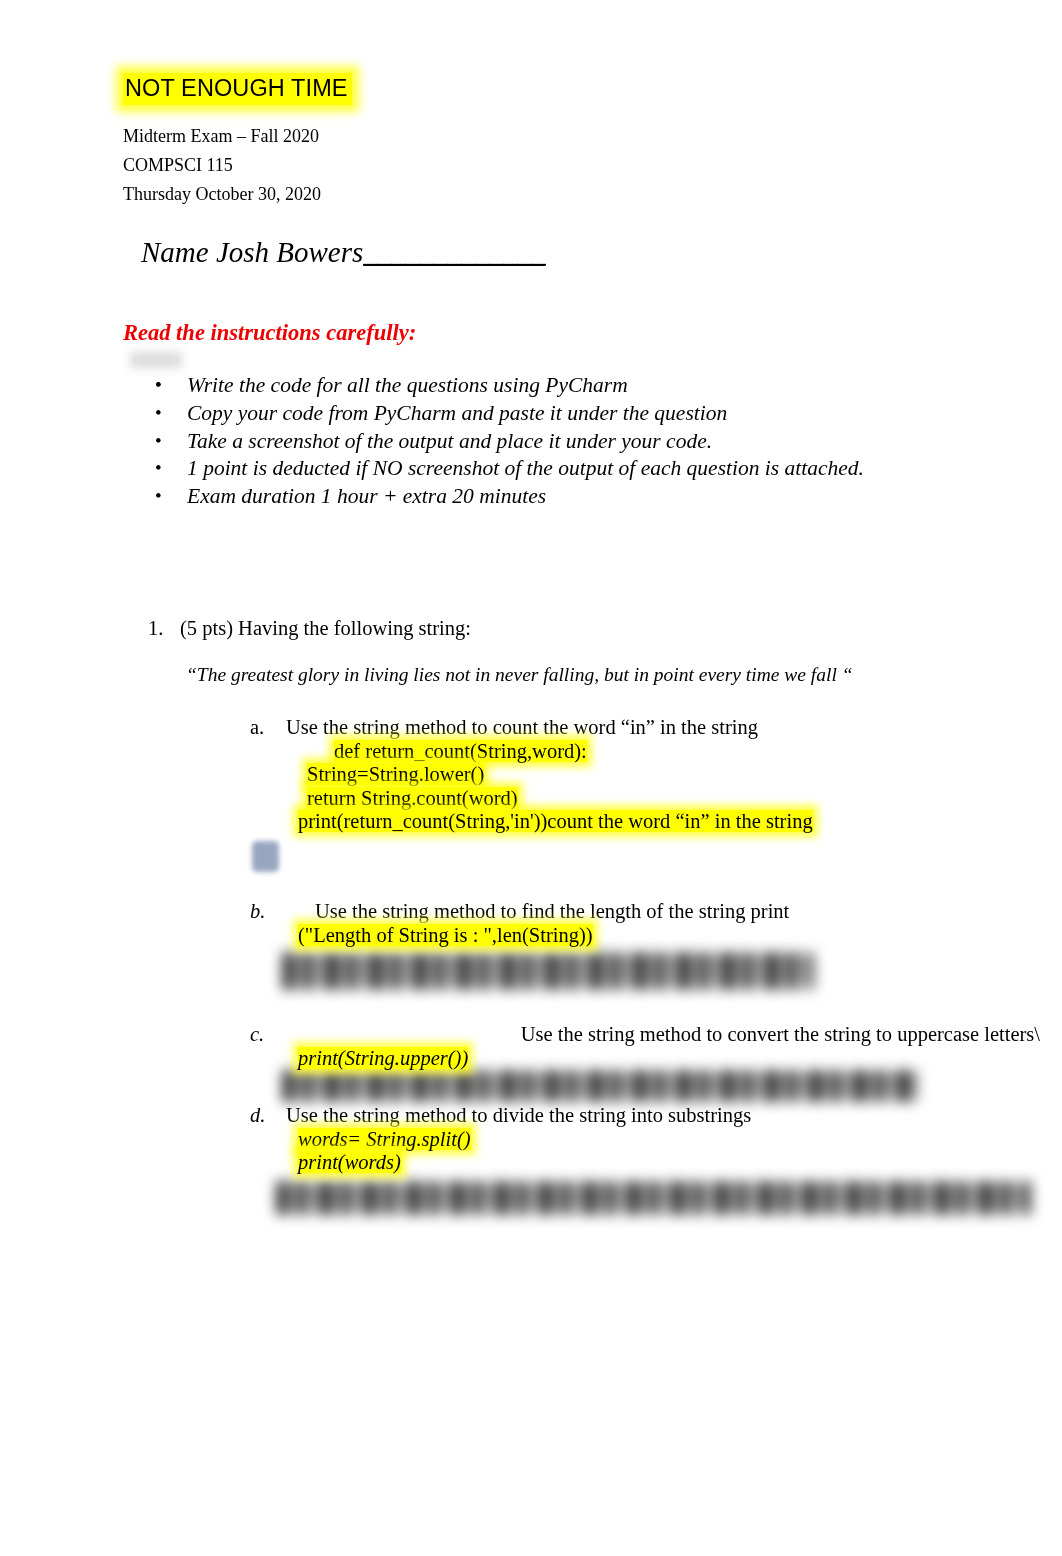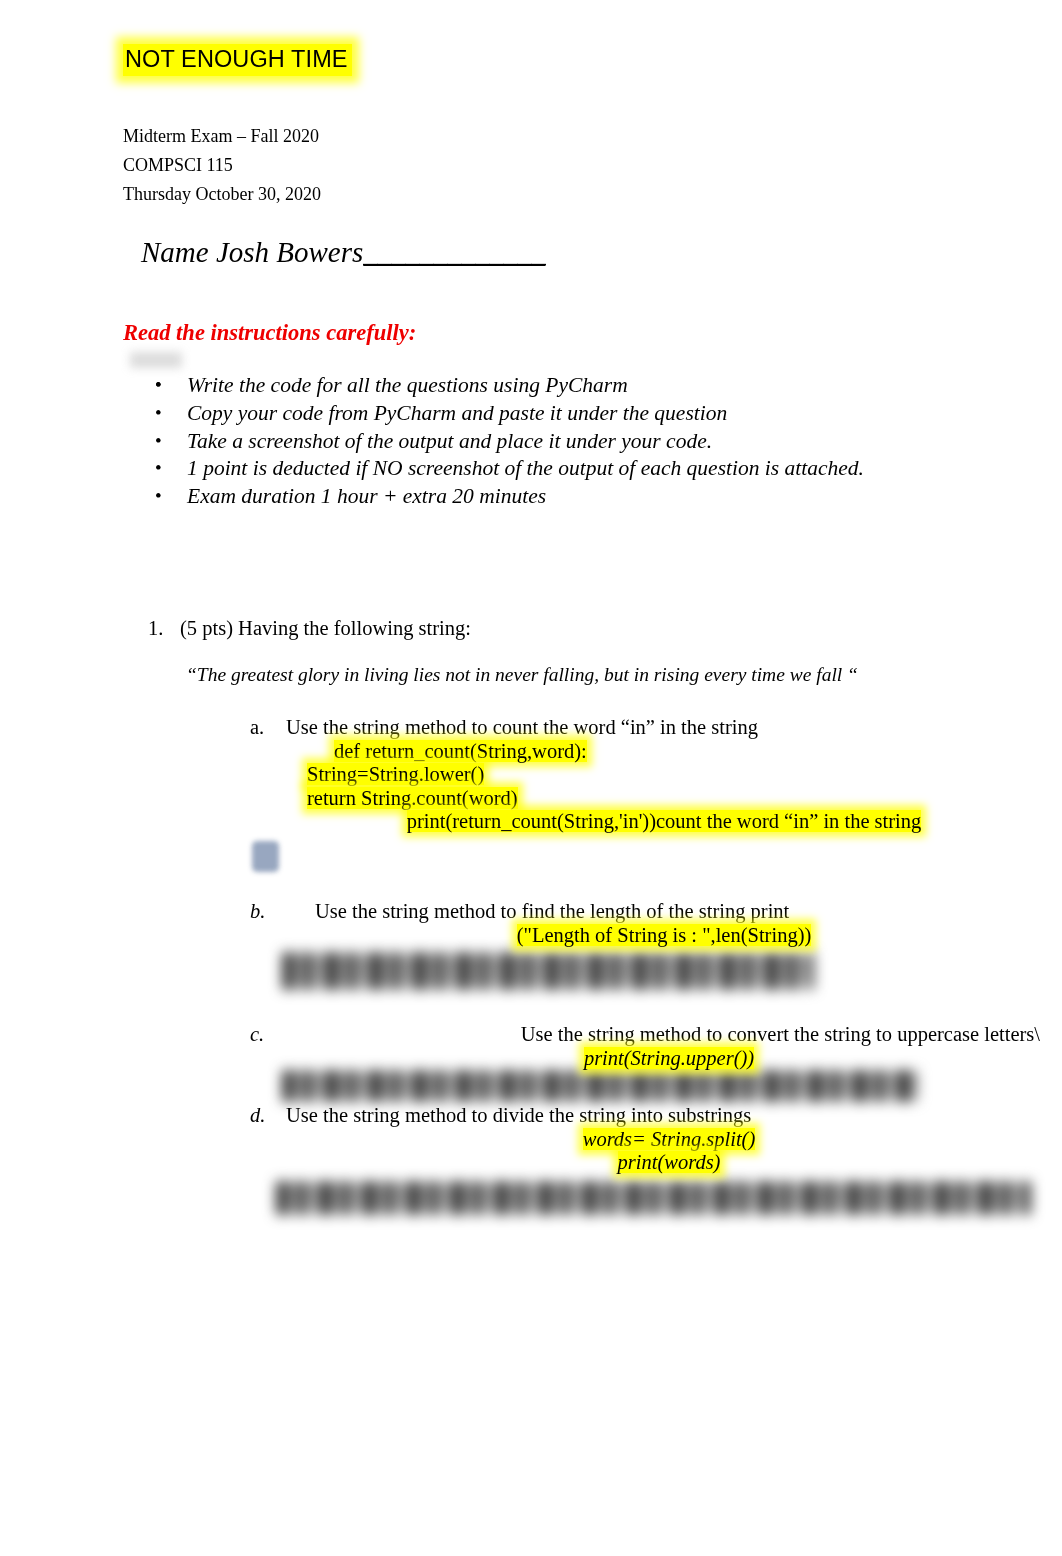--- a/index.html
+++ b/index.html
@@ -14,21 +14,21 @@
     background: #ffffff;
     overflow: hidden;
     font-family: "Liberation Serif", serif;
     color: #000000;
   }
 
   
   .doc-title {
     position: absolute;
     left: 123px;
-    top: 44px;
+    top: 73px;
     font-family: "Liberation Sans", sans-serif;
     font-size: 23.5px;
     letter-spacing: 0.1px;
     color: #000;
     background: #ffff00;
     padding: 2px 4px 3px 2px;
     box-shadow: 0 0 9px 7px rgba(255,255,0,0.75);
     white-space: nowrap;
   }
 
@@ -145,21 +145,21 @@
     white-space: pre;
     padding-left: 48px;
   }
   .hl {
     background: #ffff00;
     box-shadow: 0 0 8px 5px rgba(255,255,0,0.72);
     position: relative;
     z-index: 1;
   }
   .code-indent-1 { padding-left: 21px; }
-  .code-outdent  { margin-left: -36px; text-align: center; }
+  .code-outdent  { margin-left: -36px; }
 
   
   .output-bar {
     position: absolute;
     background:
       repeating-linear-gradient(90deg,
         rgba(30,30,30,0.82) 0px, rgba(30,30,30,0.82) 11px,
         rgba(120,120,120,0.45) 11px, rgba(120,120,120,0.45) 22px,
         rgba(45,45,45,0.78) 22px, rgba(45,45,45,0.78) 30px,
         rgba(150,150,150,0.40) 30px, rgba(150,150,150,0.40) 44px),
@@ -223,21 +223,21 @@
     </div>
     <div class="bullet-row">
       <span class="bullet-dot">•</span>
       <span>Exam duration 1 hour + extra 20 minutes</span>
     </div>
   </div>
 
   <div class="q1-row">
     <span class="q1-num">1.</span><span>(5 pts) Having the following string:</span>
   </div>
-  <div class="quote-line">“The greatest glory in living lies not in never falling, but in rising every time we fall “</div>
+  <div class="quote-line">“The greatest glory in living lies not in never falling, but in point every time we fall “</div>
 
   <div class="part" style="left:250px; top:716px; width:780px;">
     <span class="part-letter">a.</span>
     <div class="part-body">
       <div class="part-prompt">Use the string method to count the word “in” in the string</div>
       <div class="code-line"><span class="hl">def return_count(String,word):</span></div>
       <div class="code-line code-indent-1"><span class="hl">String=String.lower()</span></div>
       <div class="code-line code-indent-1"><span class="hl">return String.count(word)</span></div>
       <div class="code-line code-outdent"><span class="hl">print(return_count(String,'in'))count the word “in” in the string</span></div>
     </div>

